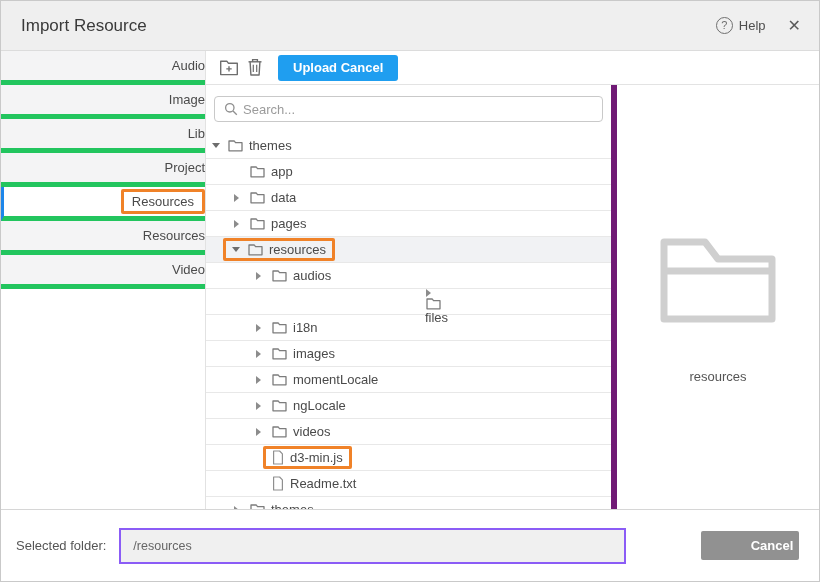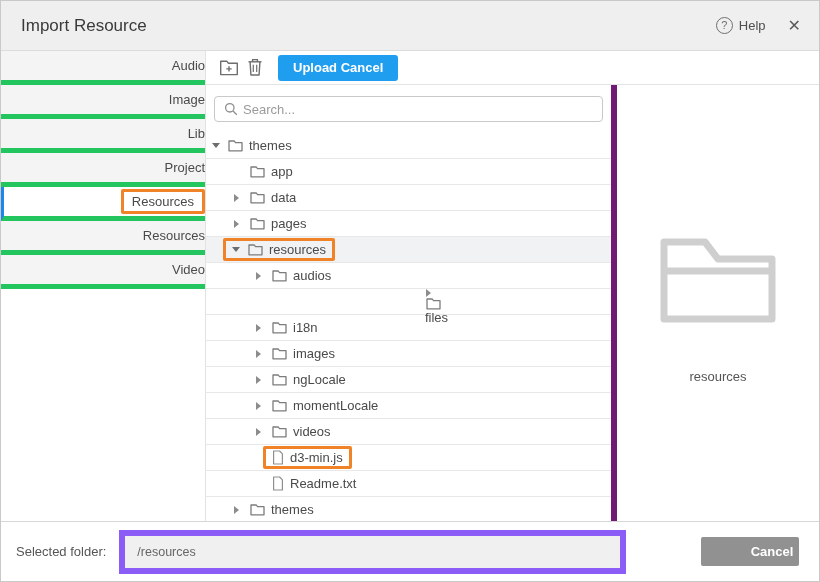--- a/index.html
+++ b/index.html
@@ -50,23 +50,23 @@
   .tri-down { width:0; height:0; border-left:4px solid transparent; border-right:4px solid transparent; border-top:5px solid #6d6d6d; }
   .tri-right { width:0; height:0; border-top:4px solid transparent; border-bottom:4px solid transparent; border-left:5px solid #8c8c8c; }
   .node-icon { display:flex; align-items:center; flex:none; }
   .node-label { margin-left:6px; white-space:nowrap; }
 
   
   .preview { flex:1; display:flex; flex-direction:column; align-items:center; padding-top:149px; background:#fff; }
   .preview-label { margin-top:43px; font-size:13px; color:#555; }
 
   
-  .footer { height:60px; flex:none; border-top:1px solid #d6d6d6; display:flex; align-items:center; padding:0 20px 0 15px; background:#fff; }
+  .footer { height:72px; flex:none; border-top:1px solid #d6d6d6; display:flex; align-items:center; padding:0 20px 0 15px; background:#fff; }
   .footer-label { font-size:13px; color:#555; flex:none; }
-  .footer-input { margin-left:13px; width:507px; height:27px; flex:none; background:#f0f0f0; border:6px solid #8b5cf6; font-size:12.5px; color:#666; padding:16px 12px; outline:none; }
+  .footer-input { margin-left:13px; width:507px; height:27px; flex:none; background:#f0f0f0; border:2px solid #8b5cf6; font-size:12.5px; color:#666; padding:16px 12px; outline:none; }
   .cancel-btn { margin-left:auto; width:98px; height:29px; background:#919191; color:#fff; border:none; border-radius:2px; font-size:13px; font-weight:600; cursor:pointer;padding-left:44px; }
 </style>
 </head>
 <body>
 
 <div class="dialog">
 
   <div class="header">
     <span class="title">Import Resource</span>
     <div class="header-right">
@@ -236,32 +236,32 @@
               </div>
               <div class="tree-row" style="padding-left: 50px;">
                 <span class="arrow-slot">
                   <span class="tri-right"></span>
                 </span>
                 <span class="node-icon">
                   <svg width="15" height="13" viewBox="0 0 15 13">
                     <path d="M1 2 H6.3 L7.5 3.7 H14 V11.8 H1 Z" fill="none" stroke="#7c7c7c" stroke-width="1.3" stroke-linejoin="round"></path>
                   </svg>
                 </span>
+                <span class="node-label">momentLocale</span>
+              </div>
+              <div class="tree-row" style="padding-left: 50px;">
+                <span class="arrow-slot">
+                  <span class="tri-right"></span>
+                </span>
+                <span class="node-icon">
+                  <svg width="15" height="13" viewBox="0 0 15 13">
+                    <path d="M1 2 H6.3 L7.5 3.7 H14 V11.8 H1 Z" fill="none" stroke="#7c7c7c" stroke-width="1.3" stroke-linejoin="round"></path>
+                  </svg>
+                </span>
                 <span class="node-label">ngLocale</span>
-              </div>
-              <div class="tree-row" style="padding-left: 50px;">
-                <span class="arrow-slot">
-                  <span class="tri-right"></span>
-                </span>
-                <span class="node-icon">
-                  <svg width="15" height="13" viewBox="0 0 15 13">
-                    <path d="M1 2 H6.3 L7.5 3.7 H14 V11.8 H1 Z" fill="none" stroke="#7c7c7c" stroke-width="1.3" stroke-linejoin="round"></path>
-                  </svg>
-                </span>
-                <span class="node-label">momentLocale</span>
               </div>
               <div class="tree-row" style="padding-left: 50px;">
                 <span class="arrow-slot">
                   <span class="tri-right"></span>
                 </span>
                 <span class="node-icon">
                   <svg width="15" height="13" viewBox="0 0 15 13">
                     <path d="M1 2 H6.3 L7.5 3.7 H14 V11.8 H1 Z" fill="none" stroke="#7c7c7c" stroke-width="1.3" stroke-linejoin="round"></path>
                   </svg>
                 </span>

